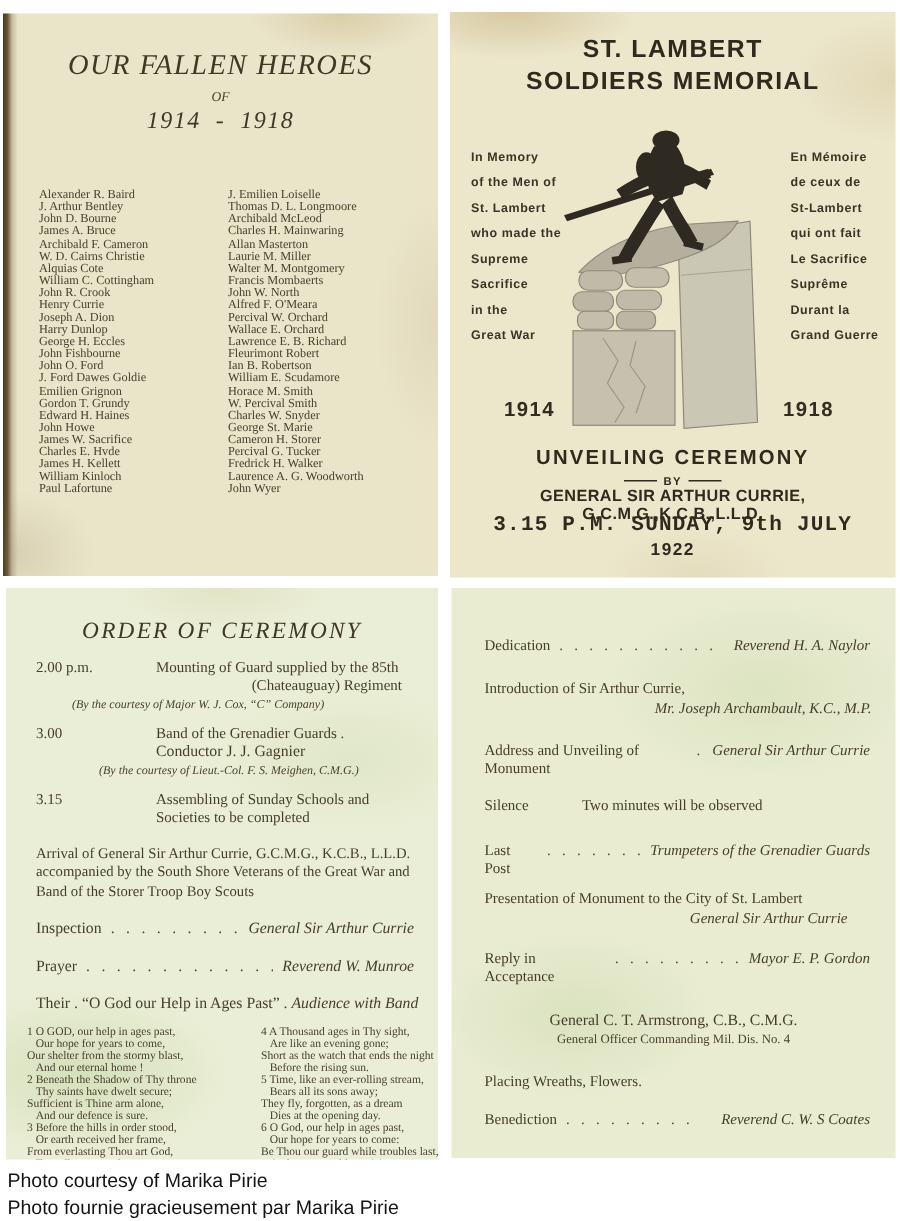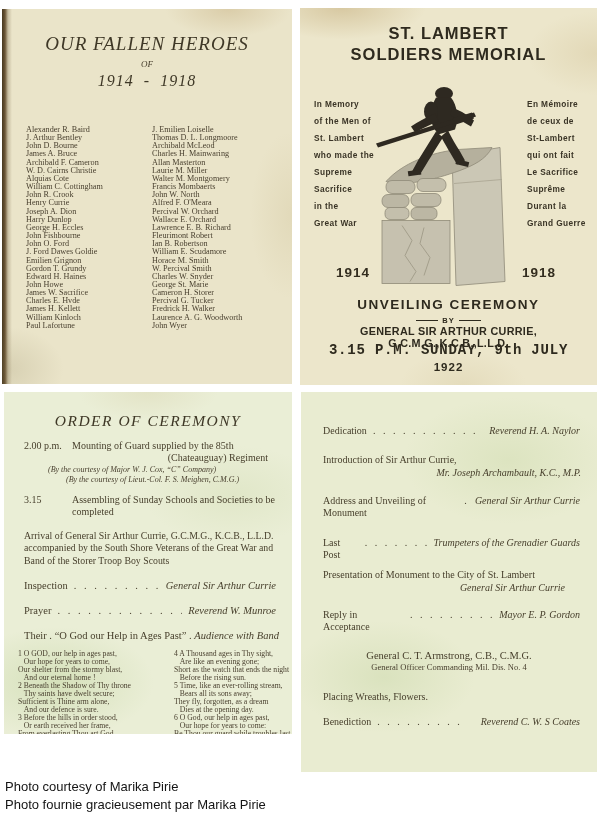--- a/index.html
+++ b/index.html
@@ -45,30 +45,30 @@
   .p2-by{position:absolute;top:308px;width:100%;display:flex;justify-content:center;align-items:center;
          font-family:"Liberation Sans",sans-serif;font-weight:bold;font-size:7.5px;color:#2e2a1e;letter-spacing:1px;}
   .p2-by .rule{width:22px;height:0;border-top:1.5px solid #2e2a1e;margin:0 4px;}
   .p2-general{position:absolute;top:317px;width:100%;text-align:center;font-family:"Liberation Sans",sans-serif;
               font-weight:bold;font-size:10.8px;letter-spacing:.3px;color:#2e2a1e;}
   .p2-datetime{position:absolute;top:334px;width:100%;text-align:center;font-family:Liberation Mono, monospace;
                font-weight:bold;font-size:14px;letter-spacing:.8px;color:#2e2a1e;}
   .p2-year{position:absolute;top:353px;width:100%;text-align:center;font-family:"Liberation Sans",sans-serif;
            font-weight:bold;font-size:11.5px;letter-spacing:1px;color:#2e2a1e;}
   
-  #p3{left:4px;top:392px;width:288px;height:342px;
+  #p3{left:4px;top:392px;width:288px;height:381px;
       background:
         radial-gradient(140px 80px at 18% 85%, rgba(160,190,115,.28), transparent 70%),
         radial-gradient(130px 70px at 80% 30%, rgba(190,205,150,.22), transparent 70%),
         radial-gradient(100px 40px at 50% 0%, rgba(205,195,150,.25), transparent 70%),
         #eaeed6;}
   .p3-title{margin:20px 0 0;text-align:center;font-style:italic;font-size:15.5px;letter-spacing:1.5px;color:#3f3827;}
   .oc-item{display:flex;margin:10px 10px 0 20px;font-size:10px;line-height:12px;}
   .oc-time{width:48px;flex:none;}
-  .oc-text{flex:1;}
+  .oc-text{flex:1;margin-left:32px;}
   .oc-line2{text-align:right;padding-right:14px;line-height:12px;}
   .oc-note{font-style:italic;font-size:8px;line-height:9px;margin:1px 0 0 44px;color:#4a4130;}
   .oc-note2{margin-left:62px;}
   .oc-para{margin:12px 12px 0 20px;font-size:9.8px;line-height:12.4px;width:252px;}
   .leader{display:flex;align-items:baseline;margin:13px 16px 0 20px;font-size:10.5px;line-height:12px;}
   .leader .dots{margin:0 6px;letter-spacing:2.5px;white-space:nowrap;overflow:hidden;color:#4a4130;}
   .leader .result{margin-left:auto;font-style:italic;white-space:nowrap;}
   .hymn-row{margin:13px 10px 0 20px;font-size:10.5px;line-height:12px;white-space:nowrap;}
   .hymn-row .it{font-style:italic;}
   .verses{display:flex;margin:8px 0 0 14px;}
@@ -238,20 +238,27 @@
 
     <div class="oc-item">
       <span class="oc-time">2.00 p.m.</span>
       <span class="oc-text">
         <div>Mounting of Guard supplied by the 85th</div>
         <div class="oc-line2">(Chateauguay) Regiment</div>
       </span>
     </div>
     <div class="oc-note">(By the courtesy of Major W. J. Cox, “C” Company)</div>
 
+    <div class="oc-item">
+      <span class="oc-time">3.00</span>
+      <span class="oc-text">
+        <span>Band of the Grenadier Guards .</span>
+        <span class="hymn-row it" style="margin:0">Conductor J. J. Gagnier</span>
+      </span>
+    </div>
     <div class="oc-note oc-note2">(By the courtesy of Lieut.-Col. F. S. Meighen, C.M.G.)</div>
 
     <div class="oc-item">
       <span class="oc-time">3.15</span>
       <span class="oc-text">Assembling of Sunday Schools and Societies to be completed</span>
     </div>
 
     <div class="oc-para">Arrival of General Sir Arthur Currie, G.C.M.G., K.C.B., L.L.D. accompanied by the South Shore Veterans of the Great War and Band of the Storer Troop Boy Scouts</div>
 
     <div class="leader">
@@ -313,20 +320,24 @@
 
     <div class="p4-line" style="margin-top:17px">Introduction of Sir Arthur Currie,</div>
     <div class="p4-line p4-right">Mr. Joseph Archambault, K.C., M.P.</div>
 
     <div class="p4-leader" style="margin-top:16px">
       <span>Address and Unveiling of Monument</span>
       <span class="dots">.</span>
       <span class="result">General Sir Arthur Currie</span>
     </div>
 
+    <div class="p4-silence">
+      <span class="lbl">Silence</span>
+      <span>Two minutes will be observed</span>
+    </div>
 
     <div class="p4-leader" style="margin-top:18px">
       <span>Last Post</span>
       <span class="dots">. . . . . . .</span>
       <span class="result">Trumpeters of the Grenadier Guards</span>
     </div>
 
     <div class="p4-line" style="margin-top:8px">Presentation of Monument to the City of St. Lambert</div>
     <div class="p4-line p4-right" style="padding-right:16px">General Sir Arthur Currie</div>
 

